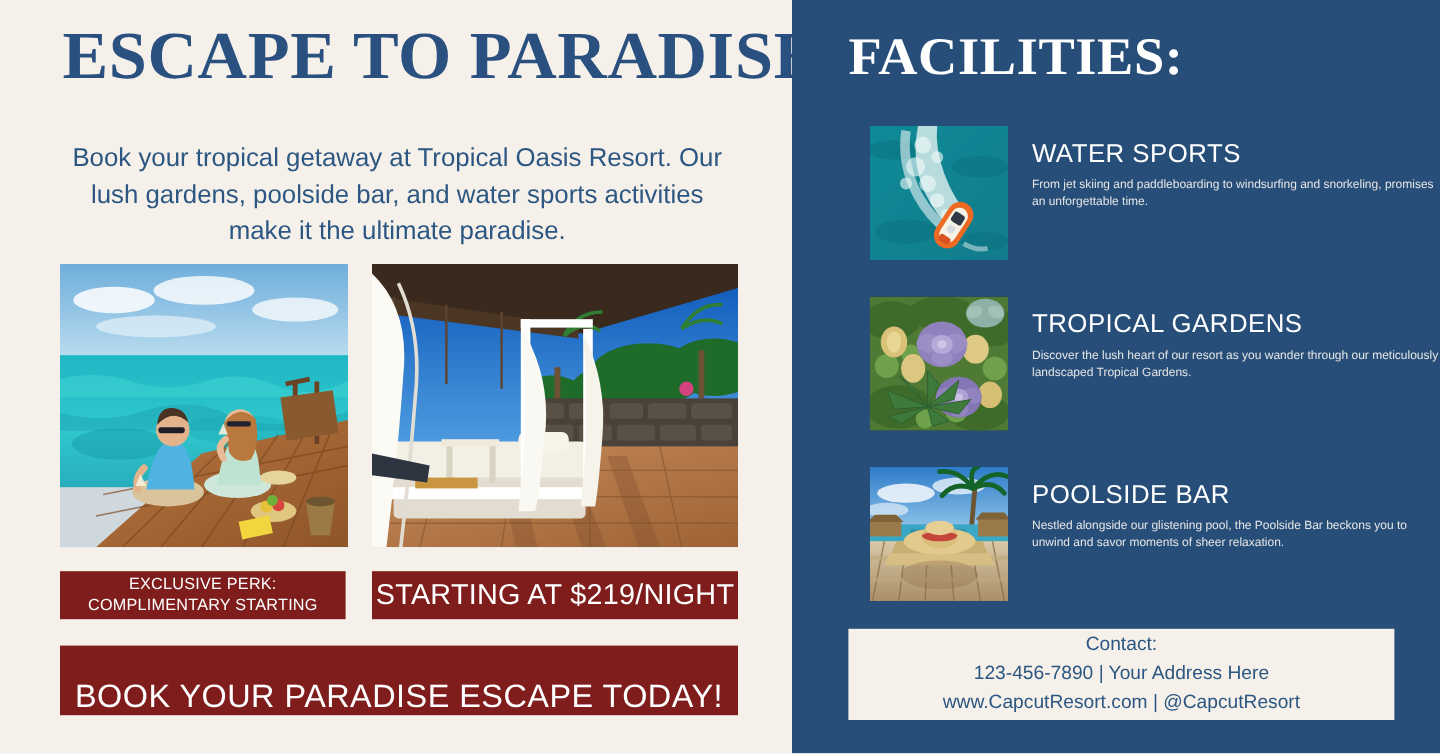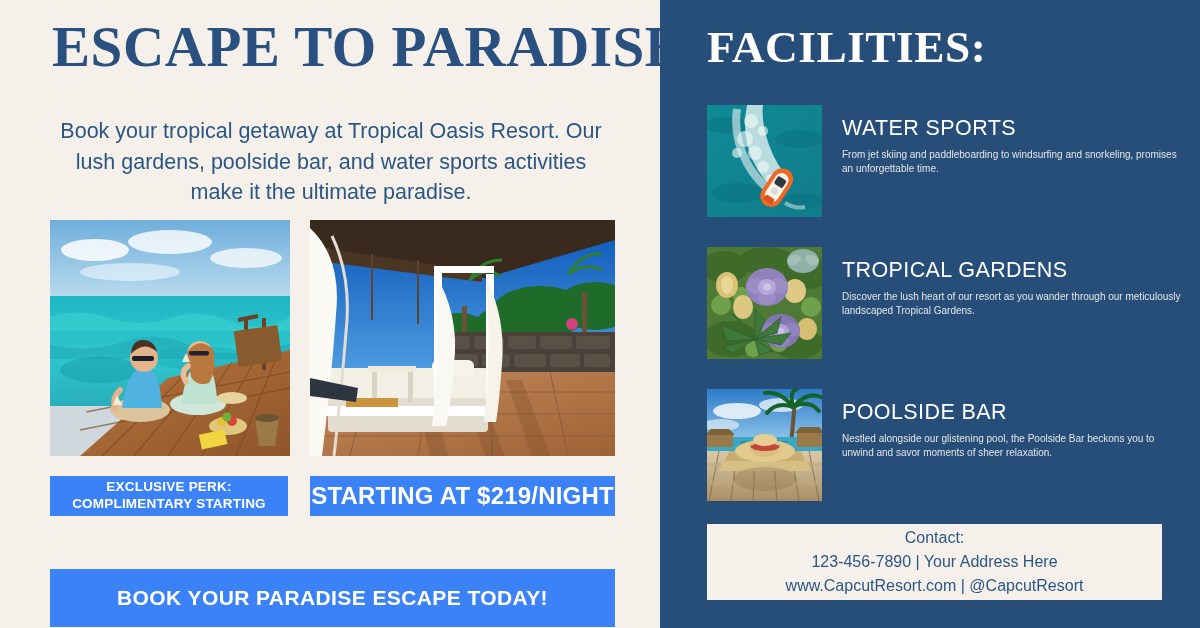--- a/index.html
+++ b/index.html
@@ -61,47 +61,47 @@
   }
   #photo-cabana {
     left: 310px; top: 220px;
     width: 305px; height: 236px;
   }
   .photo svg { display: block; width: 100%; height: 100%; }
 
   
   .btn {
     position: absolute;
-    background: #3b82f6;
+    background: #7f1d1d;
     color: #FFFFFF;
     display: flex;
     align-items: center;
     justify-content: center;
     text-align: center;
     box-sizing: border-box;
-    font-weight: bold;
   }
   #btn-perk {
     left: 50px; top: 476px;
     width: 238px; height: 40px;
     font-size: 13.5px;
     line-height: 1.25;
     letter-spacing: 0.2px;
   }
   #btn-price {
     left: 310px; top: 476px;
     width: 305px; height: 40px;
     font-size: 24px;
     letter-spacing: 0.2px;
   }
   #btn-cta {
-    left: 50px; top: 569px;
+    left: 50px; top: 538px;
     width: 565px; height: 58px;
-    font-size: 21px;
+    font-size: 27px;
     letter-spacing: 0.4px;
+    align-items: flex-end;
   }
 
   
   #right-panel {
     position: absolute;
     left: 660px; top: 0;
     width: 540px; height: 628px;
     background: #274E79;
   }
   #facilities-title {
@@ -110,21 +110,21 @@
     font-family: "Liberation Serif", serif;
     font-weight: bold;
     font-size: 44px;
     letter-spacing: 0.5px;
     color: #FFFFFF;
     transform: scaleX(1.03);
     transform-origin: left center;
   }
   .facility {
     position: absolute;
-    left: 47px;
+    left: 65px;
     width: 470px;
     height: 115px;
     text-decoration: underline;
   }
   #facility-0 { top: 105px; }
   #facility-1 { top: 247px; }
   #facility-2 { top: 389px; }
   .facility-thumb {
     position: absolute;
     left: 0; top: 0;

